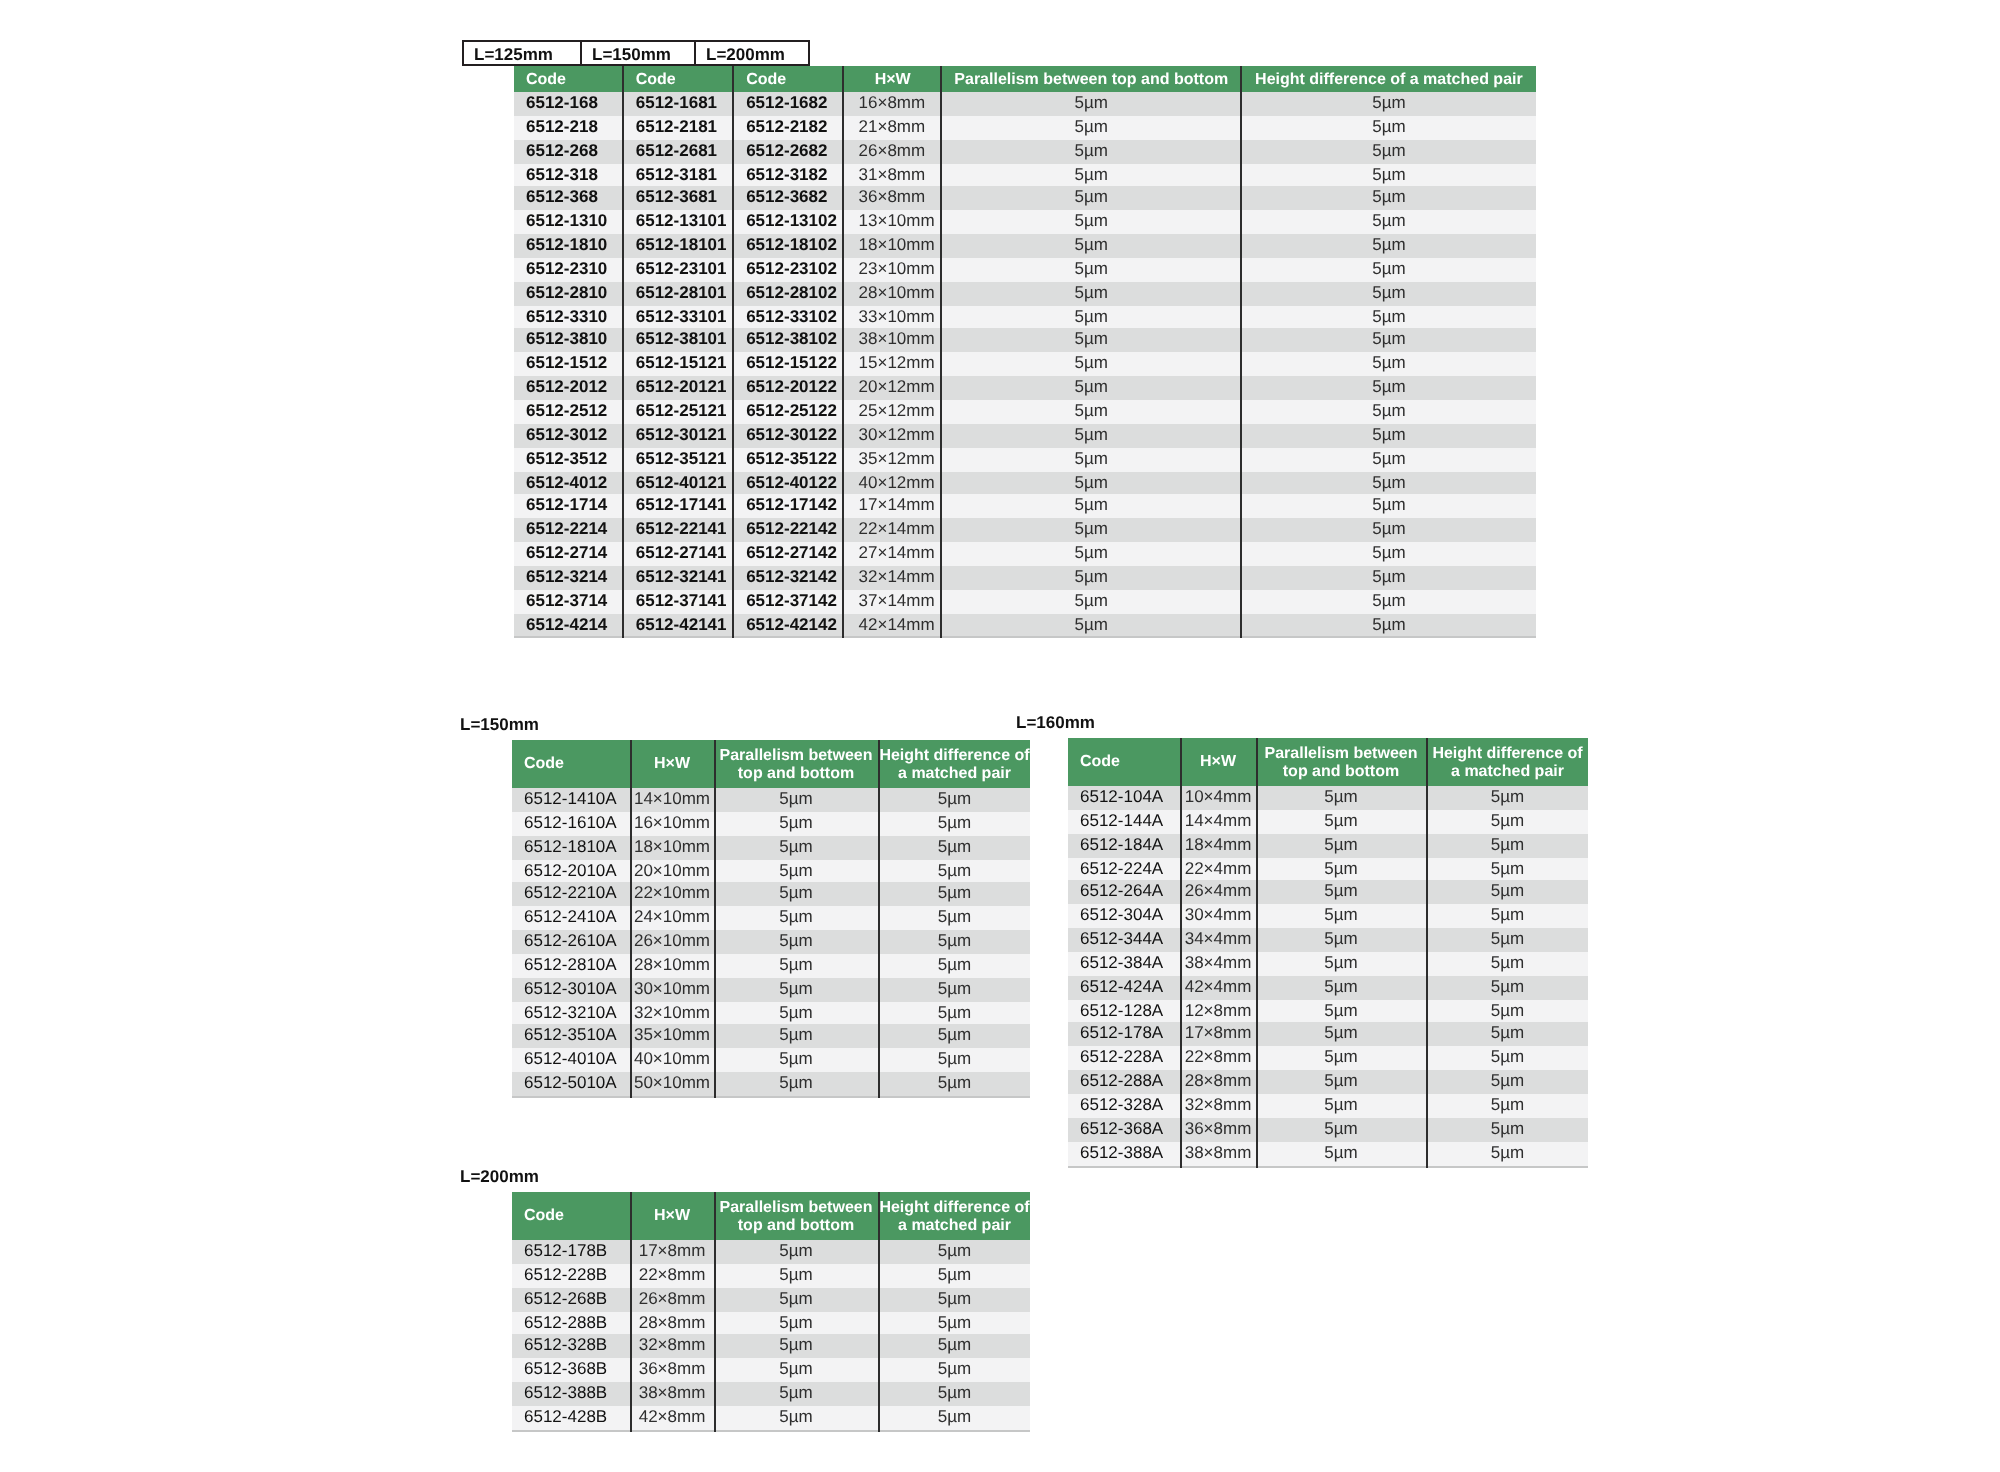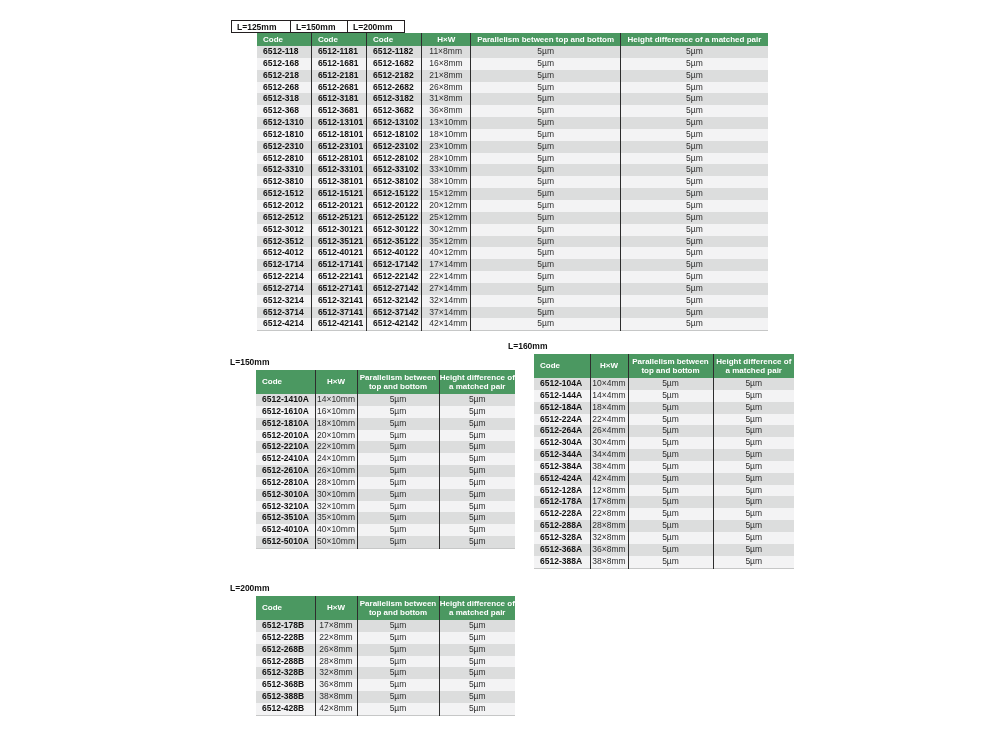--- a/index.html
+++ b/index.html
@@ -43,21 +43,21 @@
   .main td:nth-child(-n+3) { font-weight:bold; color:#111; text-align:left; padding-left:6px; }
   .main td:nth-child(4)    { text-align:left; padding-left:7px; }
   .main td:nth-child(n+5)  { text-align:center; }
 
   
   .sub-wrap { position:absolute; }
   .sub-title { font-size:8.5px; font-weight:bold; color:#111; height:9px; line-height:9px; margin-bottom:3px; white-space:nowrap; }
   .sub th { height:24px; line-height:1.15; white-space:normal; vertical-align:middle; }
   .sub th:first-child { text-align:left; padding-left:6px; }
   .sub th:nth-child(n+2) { text-align:center; }
-  .sub td:first-child { font-weight:bold; color:#111; text-align:left; padding-left:6px; }
+  .sub td:first-child { font-weight:normal; color:#111; text-align:left; padding-left:6px; }
   .sub td:nth-child(n+2) { text-align:center; }
 </style>
 </head>
 <body>
 
 <div class="page">
 
   <section class="main-wrap">
     <div class="label-row">
       <div class="label-cell lc1">L=125mm</div>
@@ -78,28 +78,20 @@
           <th>Code</th>
           <th>Code</th>
           <th>Code</th>
           <th>H×W</th>
           <th>Parallelism between top and bottom</th>
           <th>Height difference of a matched pair</th>
         </tr>
       </thead>
       <tbody>
           <tr>
-            <td>6512-118</td>
-            <td>6512-1181</td>
-            <td>6512-1182</td>
-            <td>11×8mm</td>
-            <td>5µm</td>
-            <td>5µm</td>
-          </tr>
-          <tr>
             <td>6512-168</td>
             <td>6512-1681</td>
             <td>6512-1682</td>
             <td>16×8mm</td>
             <td>5µm</td>
             <td>5µm</td>
           </tr>
           <tr>
             <td>6512-218</td>
             <td>6512-2181</td>
@@ -373,21 +365,21 @@
           <tr>
             <td>6512-5010A</td>
             <td>50×10mm</td>
             <td>5µm</td>
             <td>5µm</td>
           </tr>
         </tbody>
     </table>
   </section>
 
-  <section class="sub-wrap" style="left:508px; top:342px;">
+  <section class="sub-wrap" style="left:508px; top:357px;">
     <div class="sub-title">L=160mm</div>
     <table class="tbl sub">
       <colgroup>
         <col style="width:56px">
           <col style="width:38px">
           <col style="width:85px">
           <col style="width:81px">
       </colgroup>
       <thead>
         <tr>

